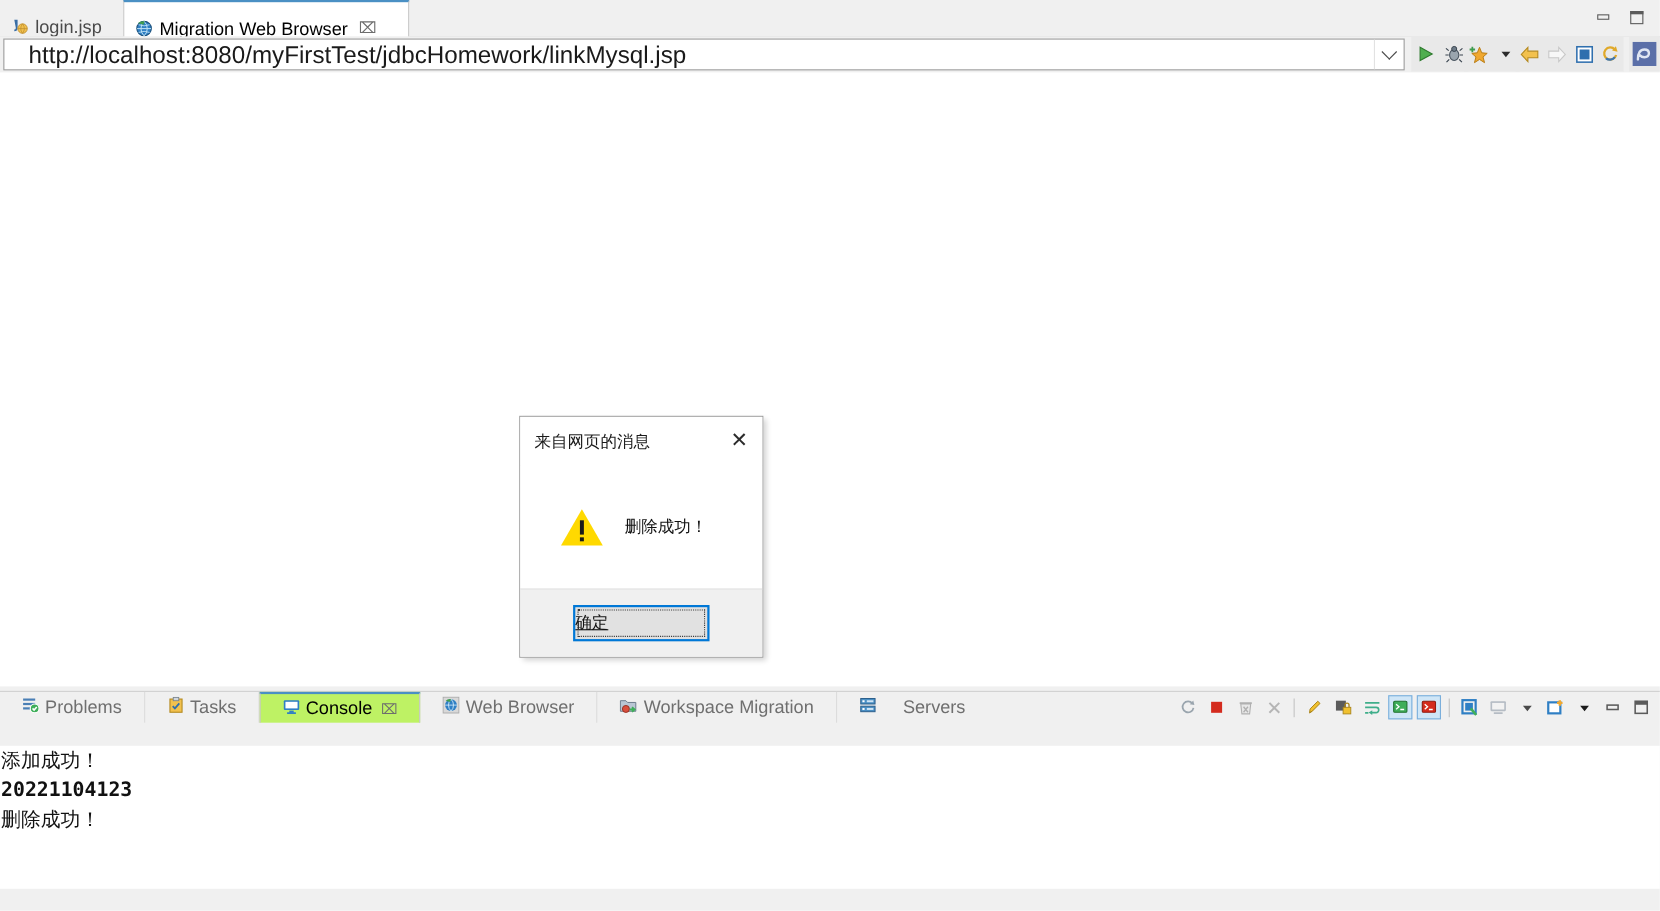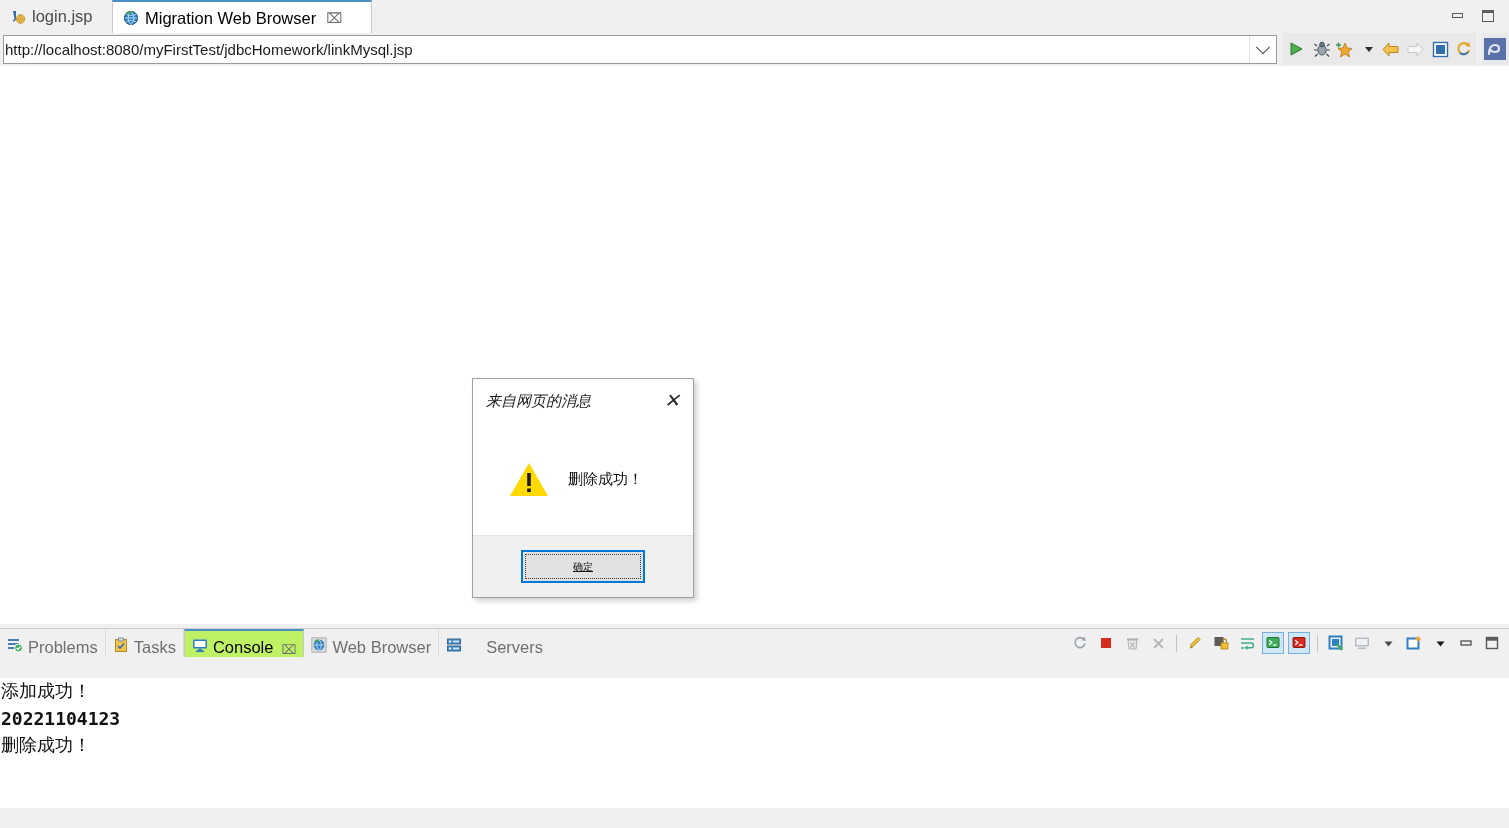--- a/index.html
+++ b/index.html
@@ -12,21 +12,21 @@
   #root { position: relative; width: 1509px; height: 828px; background:#ffffff; }
 
   
   .tabbar {
     position: absolute; left:0; top:0; width:1509px; height:33px;
     background:#f0f0f0;
     border-bottom: 1px solid #cfcfcf;
   }
   .tab {
     position:absolute; top:0; height:33px;
-    display:flex; align-items:center; gap:6px;
+    display:flex; gap:6px;
     padding: 16px 10px; box-sizing:border-box;
     font-size:16.5px; color:#4a4a4a;
     cursor: default;
   }
   .tab.inactive { left:0; width:112px; background:#f0f0f0; }
   .tab.active {
     left:112px; width:260px;
     background:#ffffff;
     border-top:2px solid #4a90c4;
     border-left:1px solid #c8c8c8;
@@ -62,21 +62,21 @@
     position:absolute; left:0; top:33px; width:1509px; height:33px;
     background:#f0f0f0;
     display:flex; align-items:center;
   }
   .url-combo {
     position:absolute; left:3px; top:2px; width:1274px; height:29px;
     background:#ffffff; border:1px solid #9a9a9a; box-sizing:border-box;
     display:flex; align-items:center;
   }
   .url-text {
-    flex:1; font-size:15px; color:#1a1a1a; padding-left:1px;
+    flex:1; font-size:22px; color:#1a1a1a; padding-left:22px;
     white-space:nowrap; overflow:hidden;
   }
   .url-drop {
     width:26px; height:27px; display:flex; align-items:center; justify-content:center;
     border-left:1px solid #e2e2e2;
   }
   .chev { width:9px; height:9px; border-right:1.6px solid #4a4a4a; border-bottom:1.6px solid #4a4a4a;
           transform: rotate(45deg) translate(-2px,-2px); }
 
   .tb-group {
@@ -99,21 +99,20 @@
     border:1px solid #a0a0a0;
     box-shadow: 3px 3px 5px rgba(0,0,0,0.18);
     box-sizing:border-box;
   }
   .dlg-title {
     position:relative; height:44px;
     display:flex; align-items:center;
     padding-left:13px;
     font-size:15px; color:#1b1b1b;
     background:#ffffff;
-    font-style:italic;
   }
   .dlg-close {
     position:absolute; right:10px; top:10px; width:22px; height:22px;
     display:flex; align-items:center; justify-content:center;
     font-size:19px; color:#2c2c2c; line-height:1; font-weight:300;
   }
   .dlg-body {
     height:112px; background:#ffffff;
     display:flex; align-items:center; padding-left:35px; gap:18px;
     box-sizing:border-box;
@@ -124,44 +123,44 @@
     height:62px; background:#f0f0f0;
     border-top:1px solid #e3e3e3;
     display:flex; align-items:center; justify-content:center;
     box-sizing:border-box;
   }
   .dlg-ok {
     width:124px; height:33px;
     background:#e1e1e1;
     border:2px solid #0078d7;
     box-sizing:border-box;
-    display:flex; align-items:center; justify-content:center;
-    font-size:10px; color:#111111;
+    display:flex; align-items:center; 
+    font-size:15px; color:#111111;
     position:relative;
     font-family:"Liberation Sans", sans-serif;
     text-decoration:underline;
   }
   .dlg-ok::before {
     content:""; position:absolute; left:2px; top:2px; right:2px; bottom:2px;
     border:1px dotted #3a3a3a;
   }
 
   
   .console-panel {
     position:absolute; left:0; top:628px; width:1509px; height:200px;
     background:#f0f0f0;
     border-top:1px solid #cfcfcf;
   }
   .cons-tabbar {
     position:absolute; left:0; top:0; height:28px; width:1509px;
     display:flex; align-items:flex-end;
   }
   .cons-tab {
-    height:28px; display:flex; align-items:flex-end; gap:5px;
-    padding:0 7px; font-size:16.5px; color:#6f6f6f;
+    height:28px; display:flex; align-items:center; gap:5px;
+    padding:0 20px; font-size:16.5px; color:#6f6f6f;
     border-right:1px solid #dcdcdc; box-sizing:border-box; white-space:nowrap;margin-top:32px;
   }
   .cons-tab.active {
     background:#bef264; color:#000000;
     border-top:2px solid #4a90c4;
     border-left:1px solid #c8c8c8;
     border-right:1px solid #c8c8c8;
   }
   .cons-tab .x { font-size:13px; color:#6d6d6d; margin-left:3px; }
 
@@ -379,20 +378,30 @@
           <svg width="16" height="16" viewBox="0 0 16 16">
             <rect x="0.8" y="0.8" width="14.4" height="14.4" fill="#d8d8d8" stroke="#a8a8a8" stroke-width="0.8"></rect>
             <circle cx="8" cy="8" r="5.4" fill="#2f7fc4"></circle>
             <path d="M2.6 8 h10.8 M8 2.6 a7.5 7.5 0 0 1 0 10.8 M8 2.6 a7.5 7.5 0 0 0 0 10.8" stroke="#cfe8f8" stroke-width="0.8" fill="none"></path>
             <path d="M3.2 4 a5.4 5.4 0 0 1 4.8 -1.4 l-0.8 2.6 z" fill="#3f9c4f"></path>
           </svg>
         </span>
         <span>Web Browser</span>
       </div>
 
+      <div class="cons-tab">
+        <span style="flex:none;">
+          <svg width="17" height="16" viewBox="0 0 17 16">
+            <path d="M1 4 h5 l1.5 1.6 h7.5 v8 h-14 z" fill="#b9c6d4" stroke="#6d7c8c" stroke-width="0.9"></path>
+            <circle cx="6" cy="11.5" r="3.2" fill="#d94f3d" stroke="#8f2b1e" stroke-width="0.8"></circle>
+            <path d="M9.5 12 l3.5 0 M11.5 10 l2.5 2 l-2.5 2" stroke="#3fae5a" stroke-width="1.6" fill="none"></path>
+          </svg>
+        </span>
+        <span>Workspace Migration</span>
+      </div>
 
       <div class="cons-tab" style="border-right:none;gap:24px;">
         <span style="flex:none;">
           <svg width="16" height="16" viewBox="0 0 16 16">
             <rect x="1.5" y="2" width="13" height="5" fill="#4a8fc4" stroke="#2c5f8c" stroke-width="0.9"></rect>
             <rect x="1.5" y="9" width="13" height="5" fill="#4a8fc4" stroke="#2c5f8c" stroke-width="0.9"></rect>
             <rect x="3" y="3.6" width="2" height="1.8" fill="#ffffff"></rect>
             <rect x="3" y="10.6" width="2" height="1.8" fill="#ffffff"></rect>
             <rect x="7" y="3.6" width="6" height="1.8" fill="#cfe4f5"></rect>
             <rect x="7" y="10.6" width="6" height="1.8" fill="#cfe4f5"></rect>

